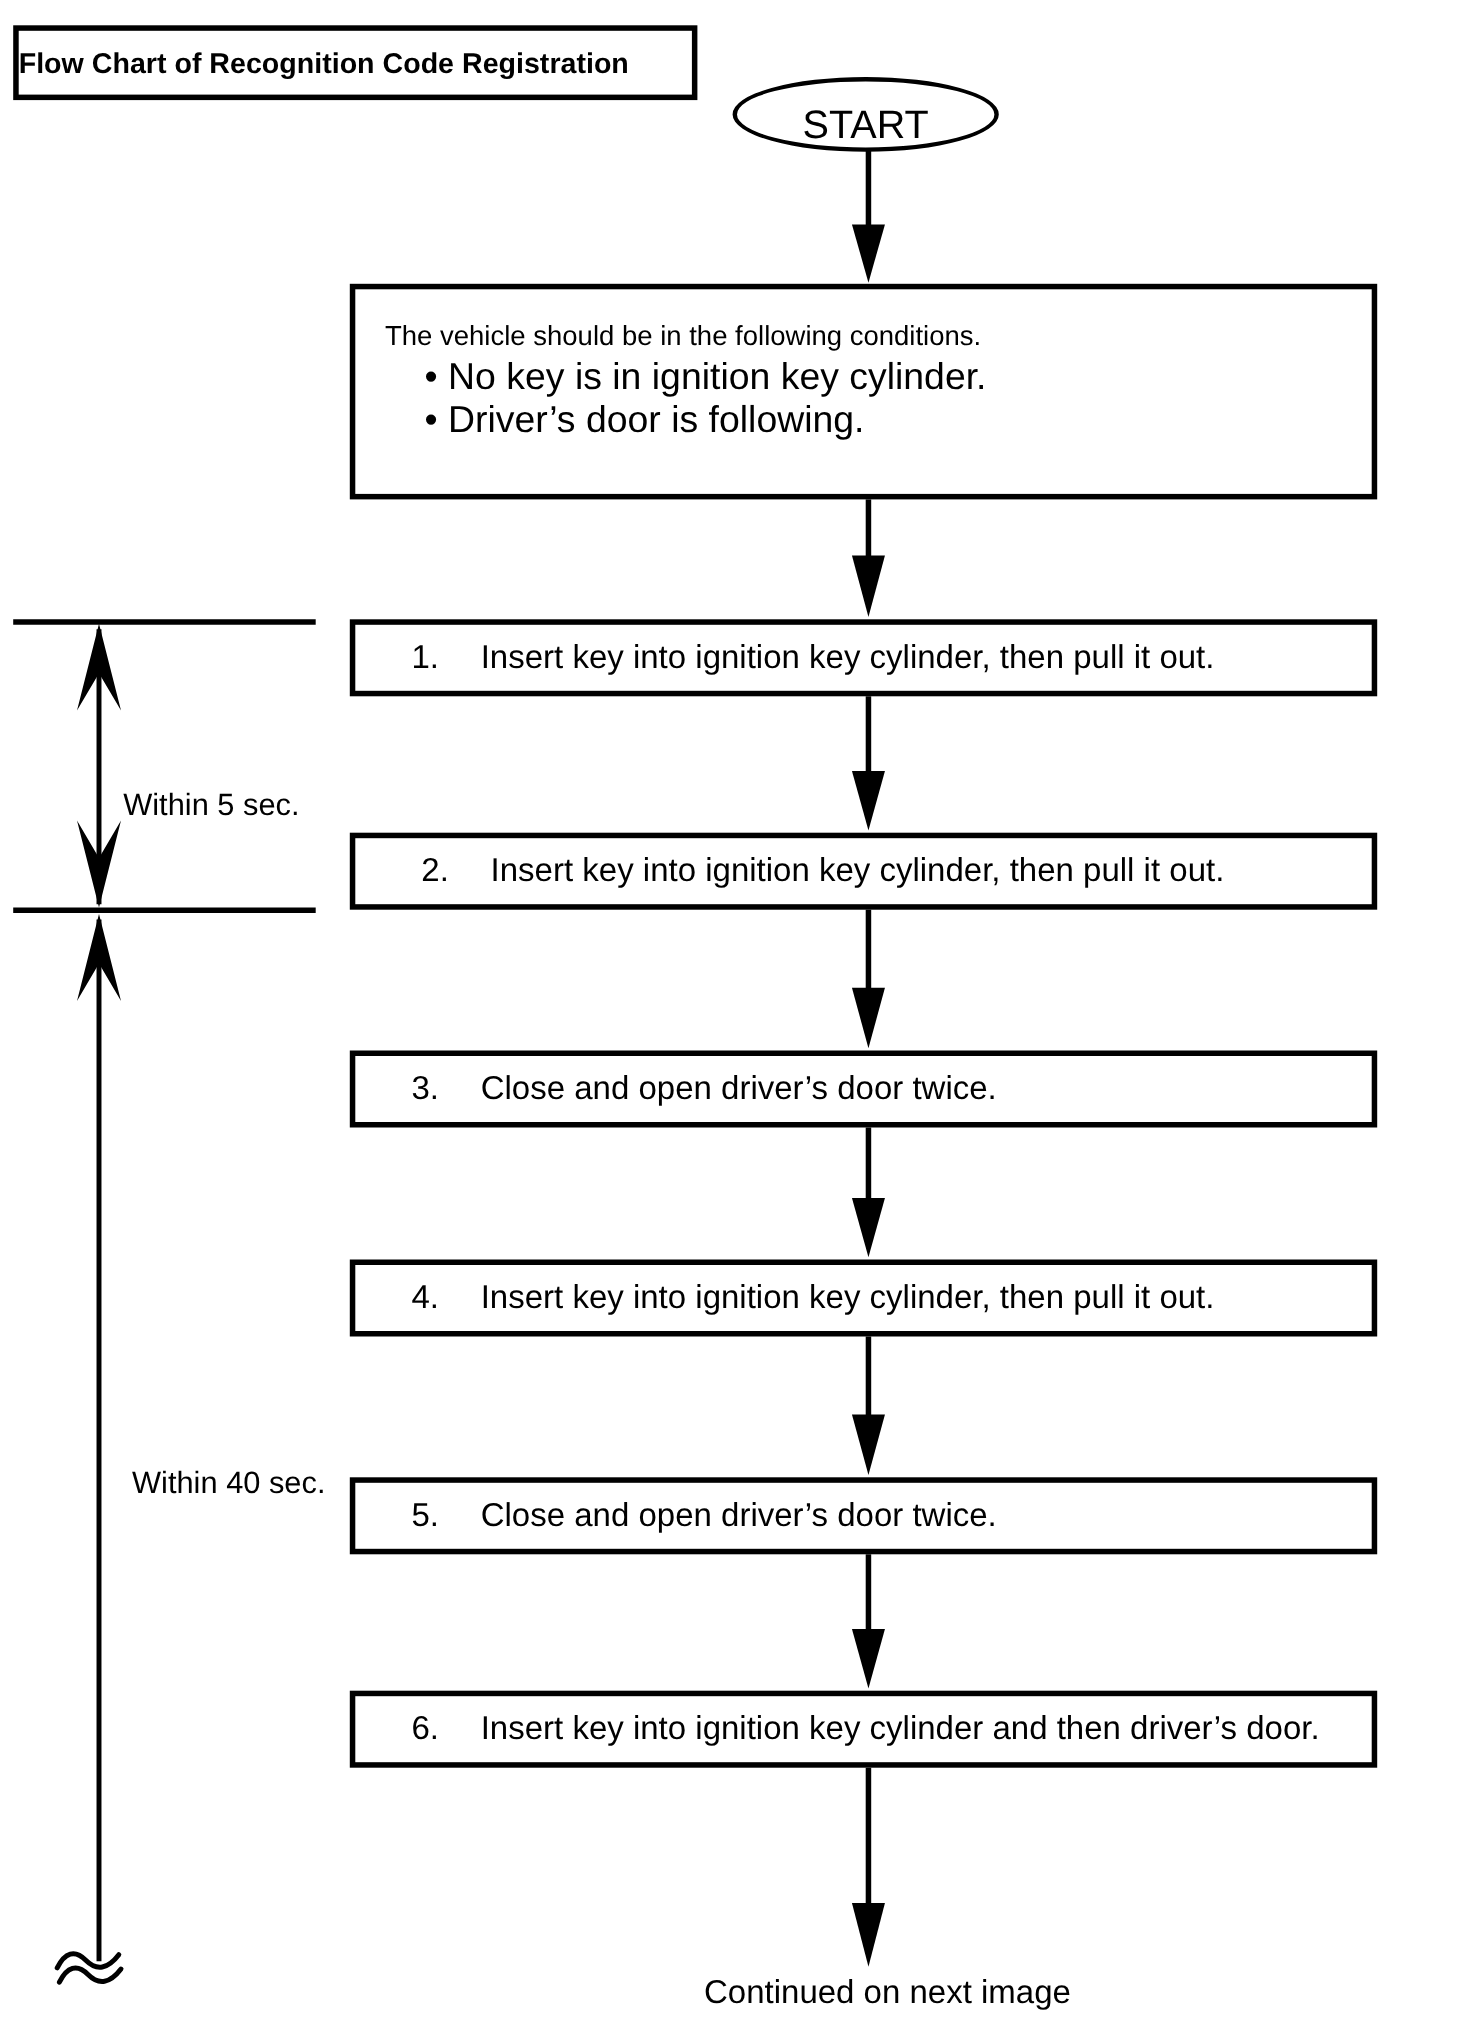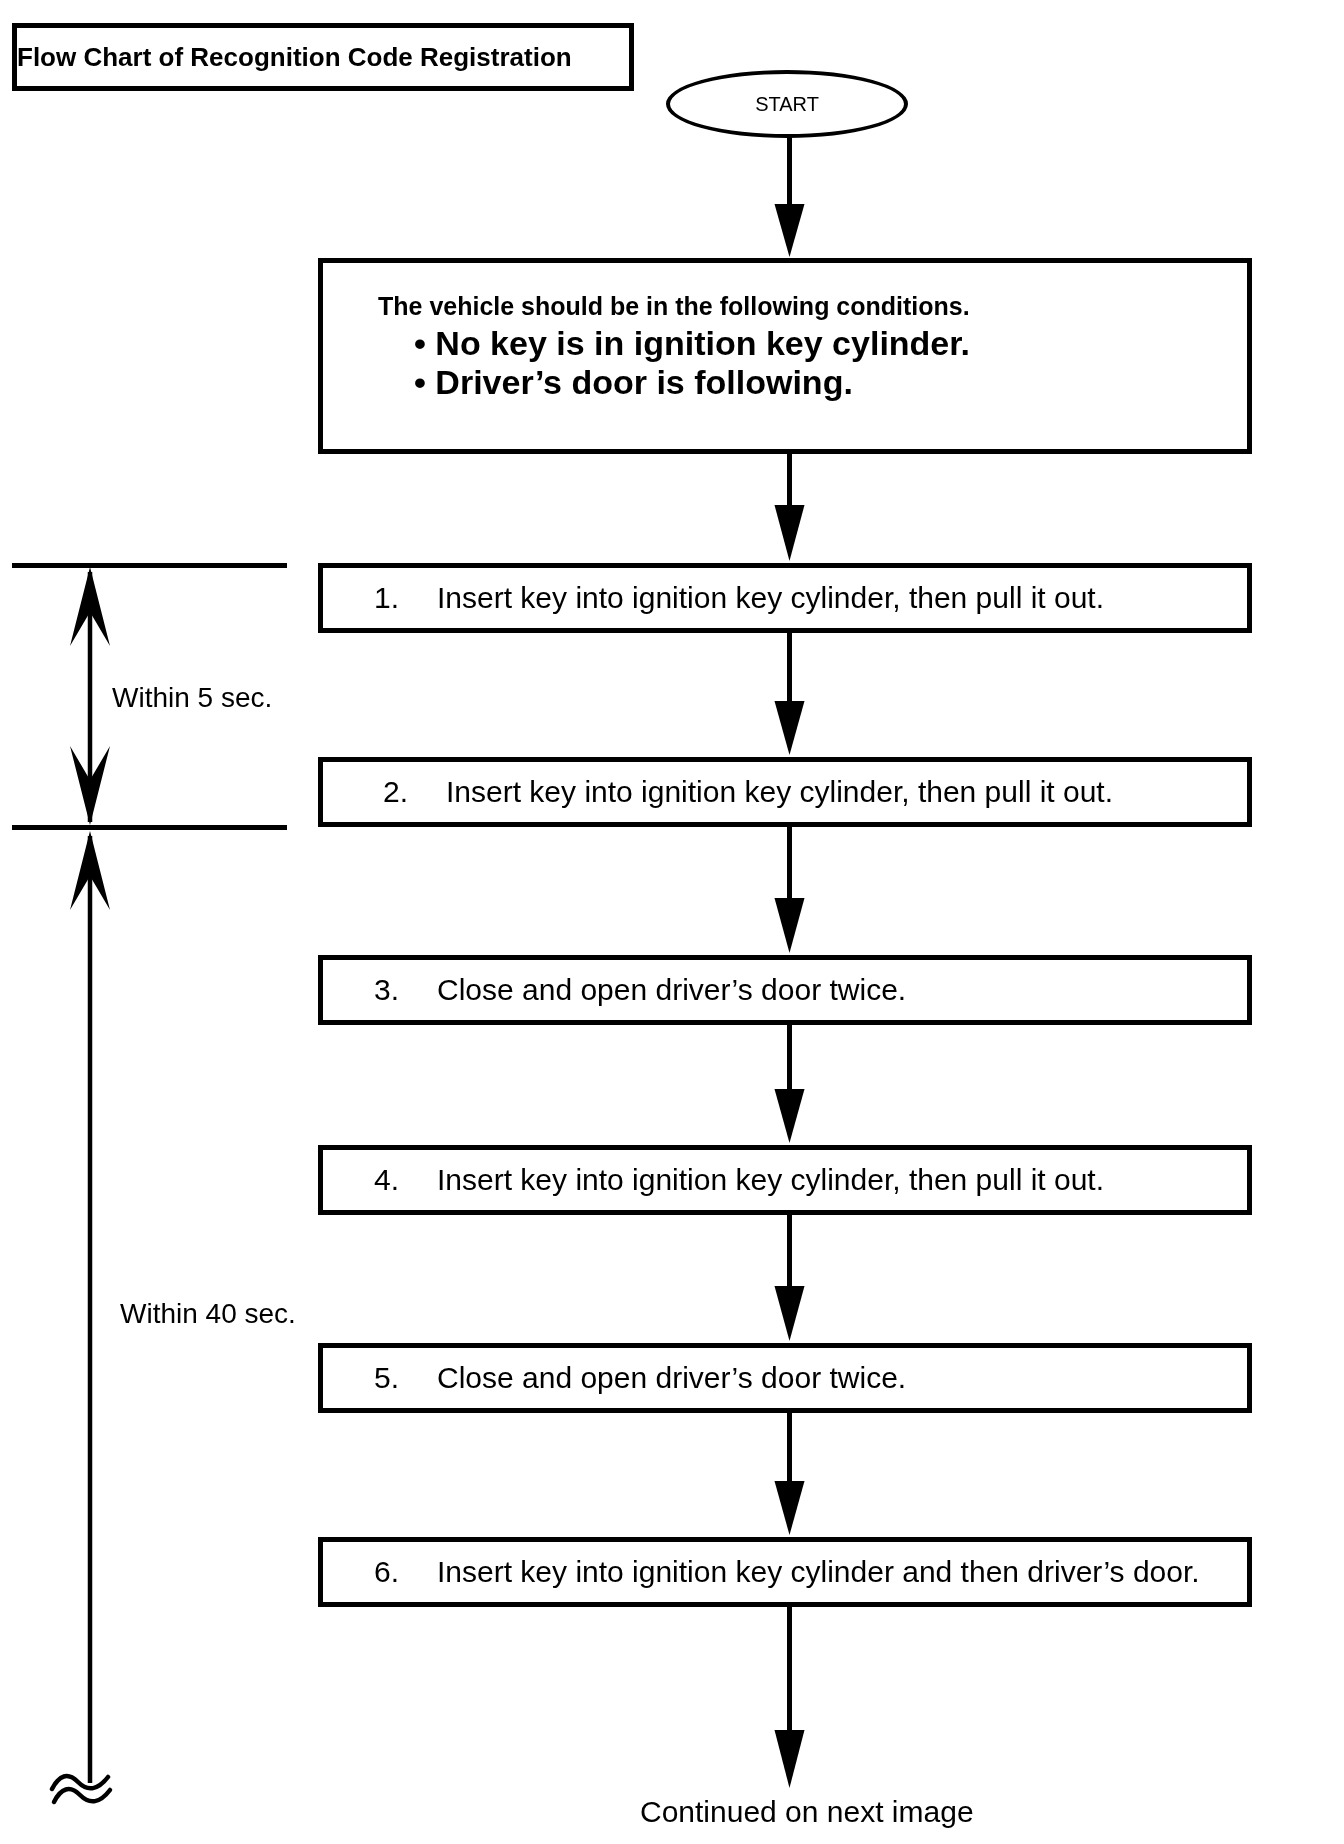--- a/index.html
+++ b/index.html
@@ -32,32 +32,31 @@
     white-space: nowrap;
   }
 
   .start-ellipse {
     position: absolute;
     left: 666px; top: 70px;
     width: 242px; height: 68px;
     border: 4px solid #000;
     border-radius: 50%;
     display: flex;
-    align-items: center;
+    align-items: flex-end;
     justify-content: center;
-    font-size: 20px;
+    font-size: 36px;
   }
 
   .conditions-box {
     position: absolute;
     left: 318px; top: 258px;
     width: 934px; height: 196px;
     border: 5px solid #000;
-    padding: 25px 10px 0 55px;
-    font-weight: bold;
+    padding: 25px 10px 0 27px;
   }
   .conditions-intro {
     font-size: 25px;
     line-height: 36px;
     white-space: nowrap;
   }
   .conditions-bullet {
     font-size: 34px;
     line-height: 39px;
     white-space: nowrap;
@@ -84,20 +83,21 @@
   .step-box.step-2 { top: 757px; padding-left: 60px; }
   .step-box.step-3 { top: 955px; }
   .step-box.step-4 { top: 1145px; }
   .step-box.step-5 { top: 1343px; }
   .step-box.step-6 { top: 1537px; }
 
   .timing-label {
     position: absolute;
     font-size: 28px;
     white-space: nowrap;
+    margin-top: 34px;
   }
   .timing-label-5sec  { left: 112px; top: 682px; }
   .timing-label-40sec { left: 120px; top: 1298px; }
 
   .continued-note {
     position: absolute;
     left: 640px; top: 1795px;
     width: 345px;
     text-align: left;
     font-size: 30px;

